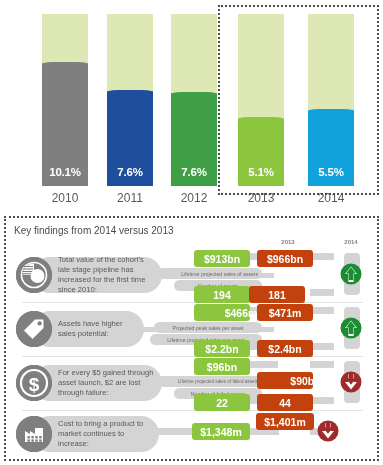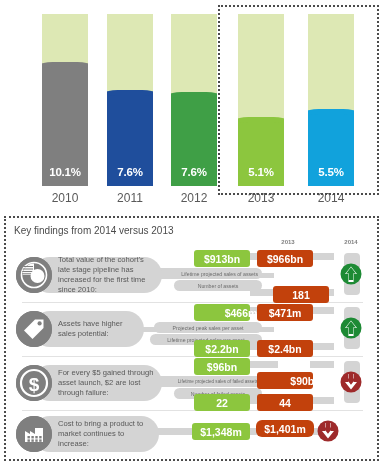--- a/index.html
+++ b/index.html
@@ -256,21 +256,22 @@
             <line x1="6.6" y1="12" x2="17" y2="12"></line>
             <line x1="6.2" y1="14.5" x2="17" y2="14.5"></line>
             <line x1="6.1" y1="16.8" x2="17" y2="16.8"></line>
           </g>
           <circle cx="21.5" cy="19" r="7" fill="#ffffff"></circle>
         </svg>
       </div>
 
       <div class="pill g" style="left:180px;top:2px;">$913bn</div>
       <div class="pill b" style="left:243px;top:2px;">$966bn</div>
-      <div class="pill b" style="left:259px;top:38px;">181</div>
+      <div class="pill g" style="left:180px;top:38px;">194</div>
+      <div class="pill b" style="left:235px;top:38px;">181</div>
 
       <div class="arrow" style="left:326px;top:15px;">
         <svg width="22" height="22" viewBox="0 0 22 22">
           <circle cx="11" cy="11" r="10.5" fill="#1d8a34"></circle>
           <path d="M11 3.5 L17 11 L13.6 11 L13.6 19 L8.4 19 L8.4 11 L5 11 Z" fill="#ffffff"></path>
           <path d="M11 3.5 L17 11 L13.6 11 L13.6 19 L8.4 19 L8.4 11 L5 11 Z" fill="#1d8a34" transform="translate(0,1.5) scale(0.82) translate(2.4,0)"></path>
         </svg>
       </div>
       <div class="divider" style="bottom:-1px;"></div>
     </div>
@@ -368,21 +369,21 @@
             <rect x="23.2" y="20" width="2.4" height="2.4"></rect>
             <rect x="11.5" y="23.4" width="2.4" height="2.4"></rect>
             <rect x="15.4" y="23.4" width="2.4" height="2.4"></rect>
             <rect x="19.3" y="23.4" width="2.4" height="2.4"></rect>
             <rect x="23.2" y="23.4" width="2.4" height="2.4"></rect>
           </g>
         </svg>
       </div>
 
       <div class="pill g" style="left:178px;top:13px;width:58px;">$1,348m</div>
-      <div class="pill b" style="left:242px;top:10px;width:58px;border-radius:6px;">$1,401m</div>
+      <div class="pill b" style="left:242px;top:3px;width:58px;">$1,401m</div>
 
       <div class="arrow" style="left:303px;top:10px;">
         <svg width="22" height="22" viewBox="0 0 22 22">
           <circle cx="11" cy="11" r="10.5" fill="#9e2a2b"></circle>
           <path d="M11 18.5 L5 11 L8.4 11 L8.4 3 L13.6 3 L13.6 11 L17 11 Z" fill="#ffffff"></path>
           <path d="M11 18.5 L5 11 L8.4 11 L8.4 3 L13.6 3 L13.6 11 L17 11 Z" fill="#9e2a2b" transform="translate(0,-1.5) scale(0.82) translate(2.4,0)"></path>
         </svg>
       </div>
     </div>
 

